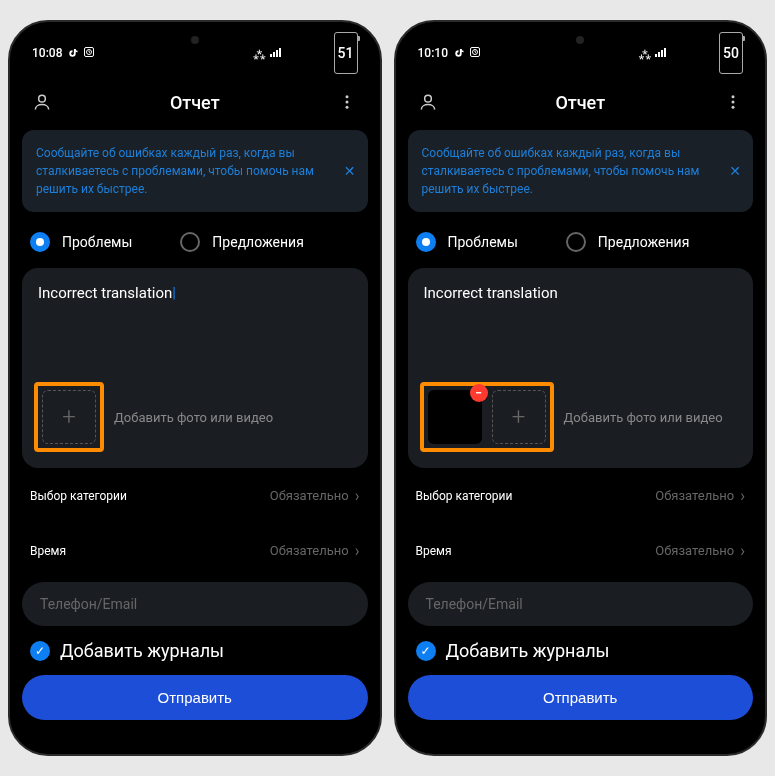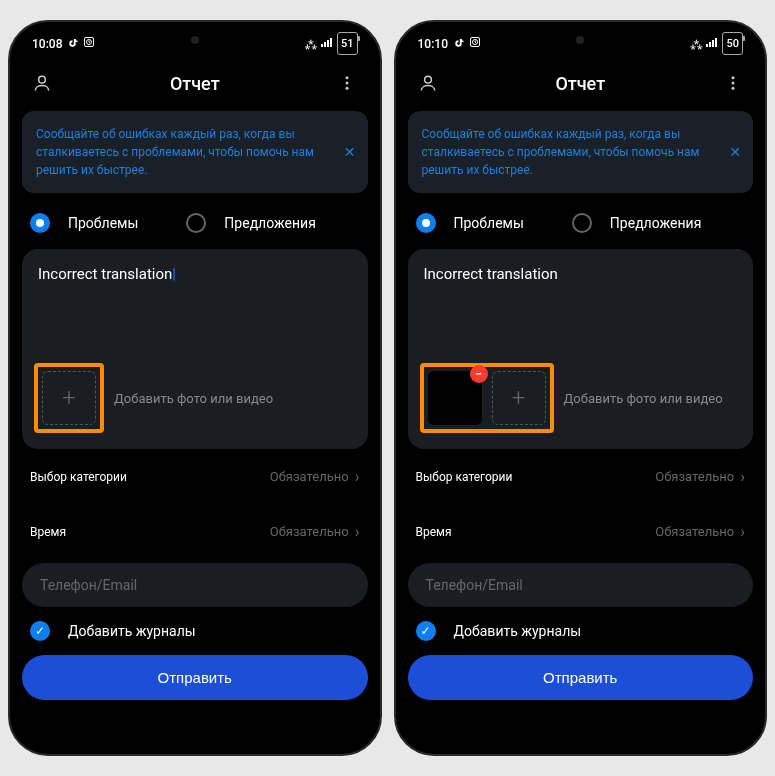--- a/index.html
+++ b/index.html
@@ -38,23 +38,24 @@
   padding: 10px 22px 4px;
   color: #fff;
   font-size: 12px;
   font-weight: 500;
 }
 .status-left { display: flex; align-items: center; gap: 5px; }
 .status-right { display: flex; align-items: center; gap: 4px; font-size: 11px; }
 .battery {
   border: 1px solid #aaa;
   border-radius: 3px;
-  padding: 4px 3px;
-  font-size: 11px;
+  padding: 12px 3px;
+  font-size: 14px;
   position: relative;
+  margin-left: 48px;
 }
 .battery::after {
   content: '';
   position: absolute;
   right: -3px;
   top: 3px;
   width: 2px;
   height: 5px;
   background: #aaa;
   border-radius: 0 1px 1px 0;
@@ -85,21 +86,21 @@
   transform: translateY(-50%);
   color: #1e7fd8;
   cursor: pointer;
   font-size: 14px;
 }
 .radio-row {
   display: flex;
   gap: 48px;
   padding: 20px 8px 16px;
 }
-.radio-item { display: flex; align-items: center; gap: 18px; cursor: pointer; }
+.radio-item { display: flex; align-items: center; gap: 12px; cursor: pointer; }
 .radio {
   width: 20px;
   height: 20px;
   border: 2px solid #666;
   border-radius: 50%;
   display: flex;
   align-items: center;
   justify-content: center;
 }
 .radio.checked { border-color: #0d7ff2; background: #0d7ff2; }
@@ -204,21 +205,21 @@
   width: 20px;
   height: 20px;
   background: #0d7ff2;
   border-radius: 50%;
   display: flex;
   align-items: center;
   justify-content: center;
   color: #fff;
   font-size: 12px;
 }
-.check-label { color: #fff; font-size: 14px; margin-left: 8px; }
+.check-label { color: #fff; font-size: 18px; }
 .submit-btn {
   background: #1d4ed8;
   color: #fff;
   border: none;
   border-radius: 24px;
   padding: 14px;
   width: 100%;
   font-size: 15px;
   cursor: pointer;
   margin-top: 4px;

